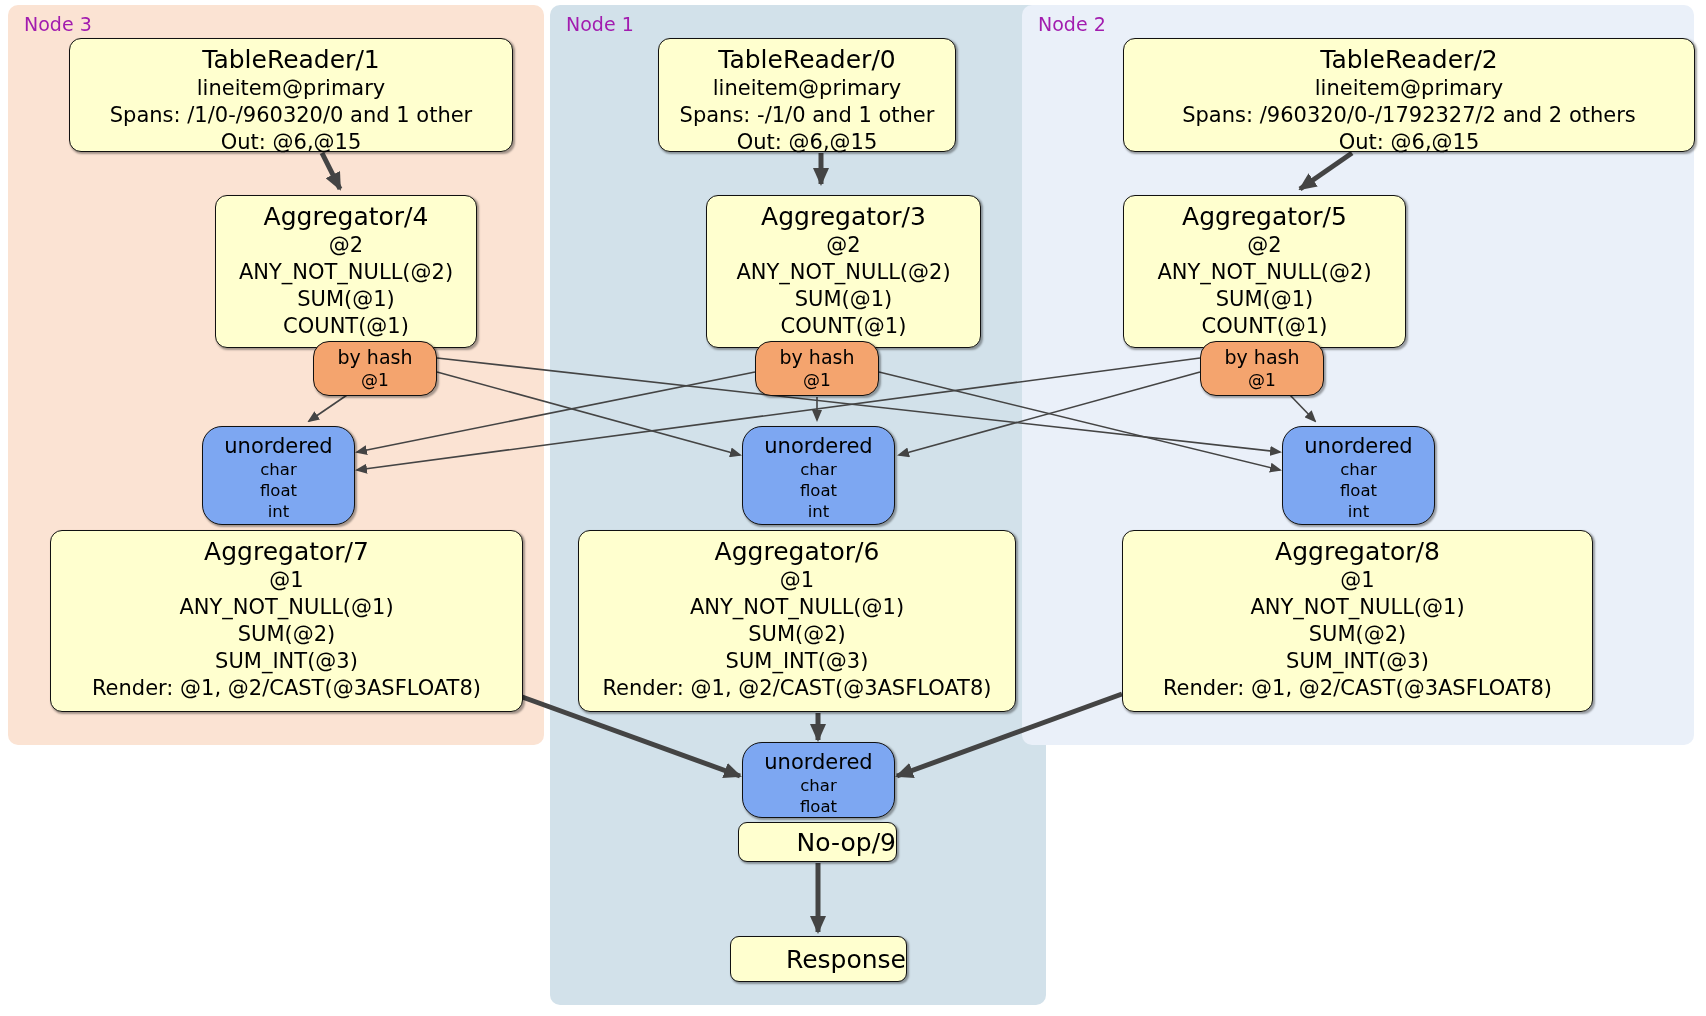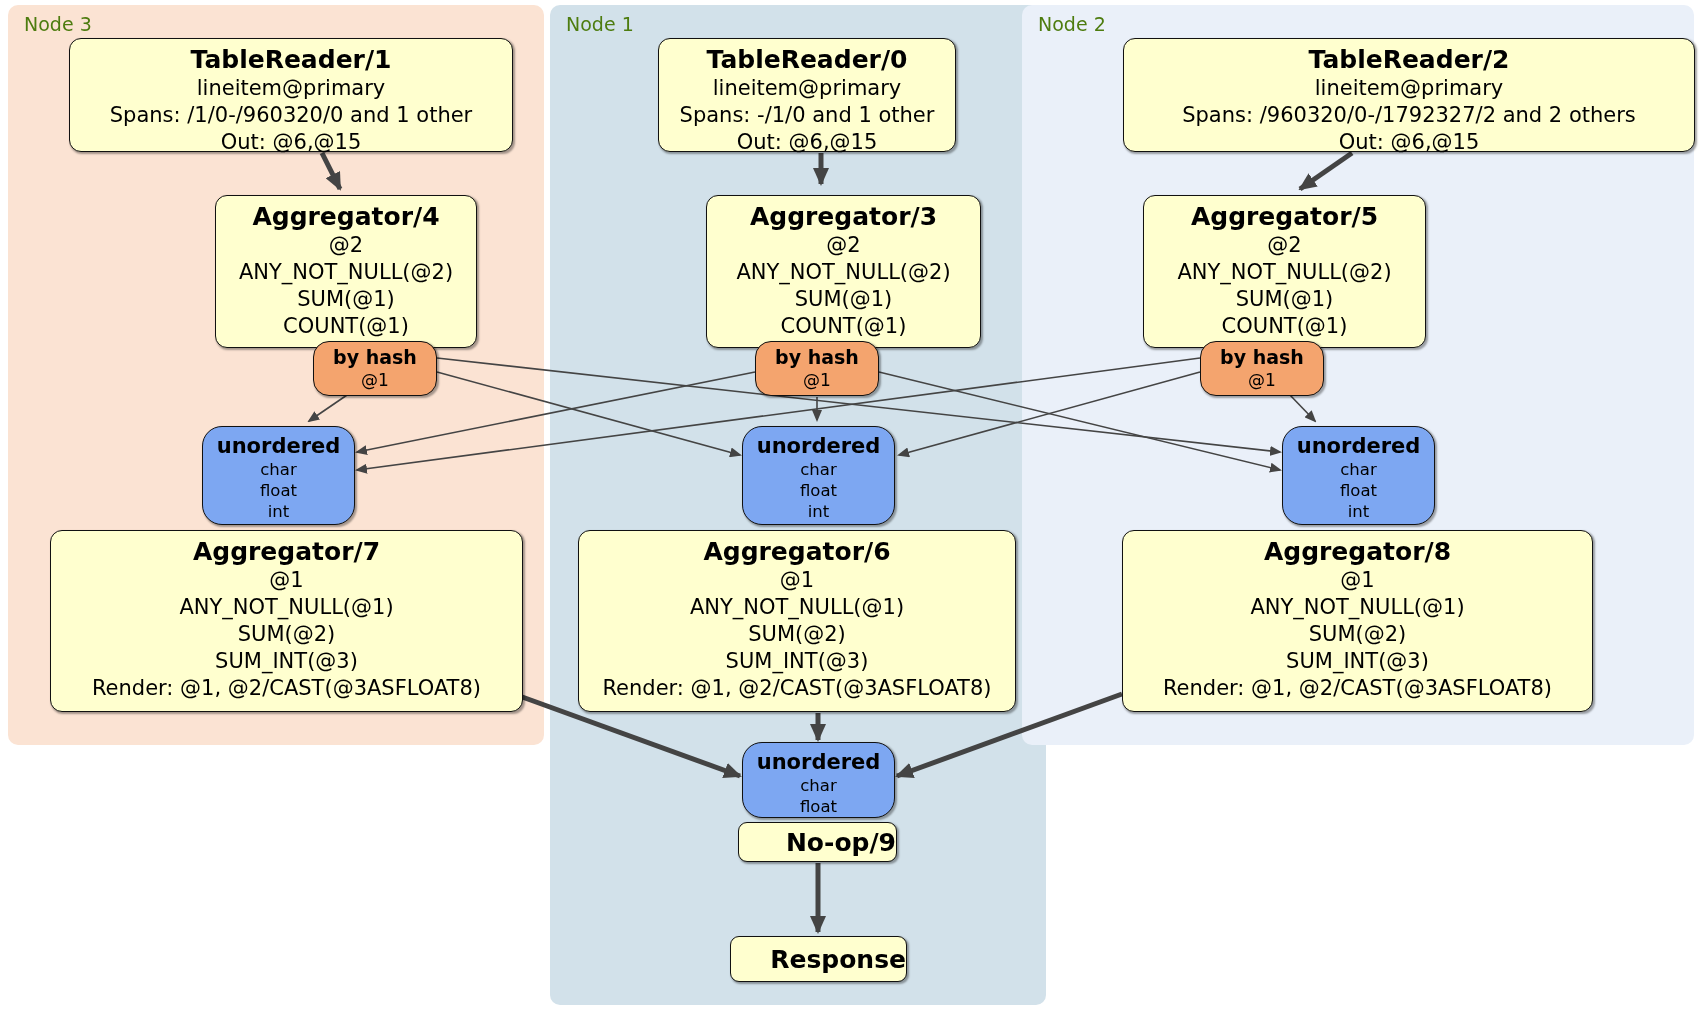--- a/index.html
+++ b/index.html
@@ -4,31 +4,31 @@
 <style>
   html,body{margin:0;padding:0;background:#ffffff;}
   .canvas{
     position:relative;width:1706px;height:1016px;overflow:hidden;background:#ffffff;
     font-family:"DejaVu Sans","Liberation Sans",sans-serif;color:#000;
   }
   .group{position:absolute;border-radius:10px;}
   .group-node3{background:var(--node3_bg,#fbe3d3);}
   .group-node1{background:var(--node1_bg,#d2e1ea);}
   .group-node2{background:var(--node2_bg,#eaf0f9);}
-  .group-label{position:absolute;top:8px;left:16px;font-size:19px;line-height:22px;color:#4d7c0f;}
+  .group-label{position:absolute;top:8px;left:16px;font-size:19px;line-height:22px;color:#a21caf;}
   .edges{position:absolute;left:0;top:0;width:1706px;height:1016px;}
   .e-thick{stroke:var(--edge,#444444);stroke-width:5;fill:none;}
   .e-thin{stroke:var(--edge,#444444);stroke-width:1.6;fill:none;}
   .pbox{
     position:absolute;background:var(--processor_fill,#ffffcf);
     border:1.8px solid #111;border-radius:12px;text-align:center;
     box-shadow:1.5px 1.5px 2px rgba(0,0,0,.35);
     box-sizing:border-box;padding-top:5px;
   }
-  .ptitle{font-weight:bold;font-size:25px;line-height:31px;}
+  .ptitle{font-weight:normal;font-size:25px;line-height:31px;}
   .pline{font-size:21px;line-height:27px;}
   .router{
     background:var(--router_fill,#f4a46e);border-radius:16px;padding-top:3px;
   }
   .router .ptitle{font-size:19px;line-height:25px;}
   .router .pline{font-size:17px;line-height:21px;}
   .sync{
     background:var(--sync_fill,#7da7f2);border-radius:20px;padding-top:6px;
   }
   .sync .ptitle{font-size:21px;line-height:26px;}
@@ -164,21 +164,21 @@
   </div>
 
   <div class="pbox" style="left:1123px;top:38px;width:572px;height:114px;">
     <div class="ptitle">TableReader/2</div>
     <div>
         <div class="pline">lineitem@primary</div>
         <div class="pline">Spans: /960320/0-/1792327/2 and 2 others</div>
         <div class="pline">Out: @6,@15</div>
       </div>
   </div>
-  <div class="pbox" style="left:1123px;top:195px;width:283px;height:153px;margin-left:20px;">
+  <div class="pbox" style="left:1123px;top:195px;width:283px;height:153px;">
     <div class="ptitle">Aggregator/5</div>
     <div>
         <div class="pline">@2</div>
         <div class="pline">ANY_NOT_NULL(@2)</div>
         <div class="pline">SUM(@1)</div>
         <div class="pline">COUNT(@1)</div>
       </div>
   </div>
   <div class="pbox router" style="left:1200px;top:341px;width:124px;height:55px;">
     <div class="ptitle">by hash</div>

